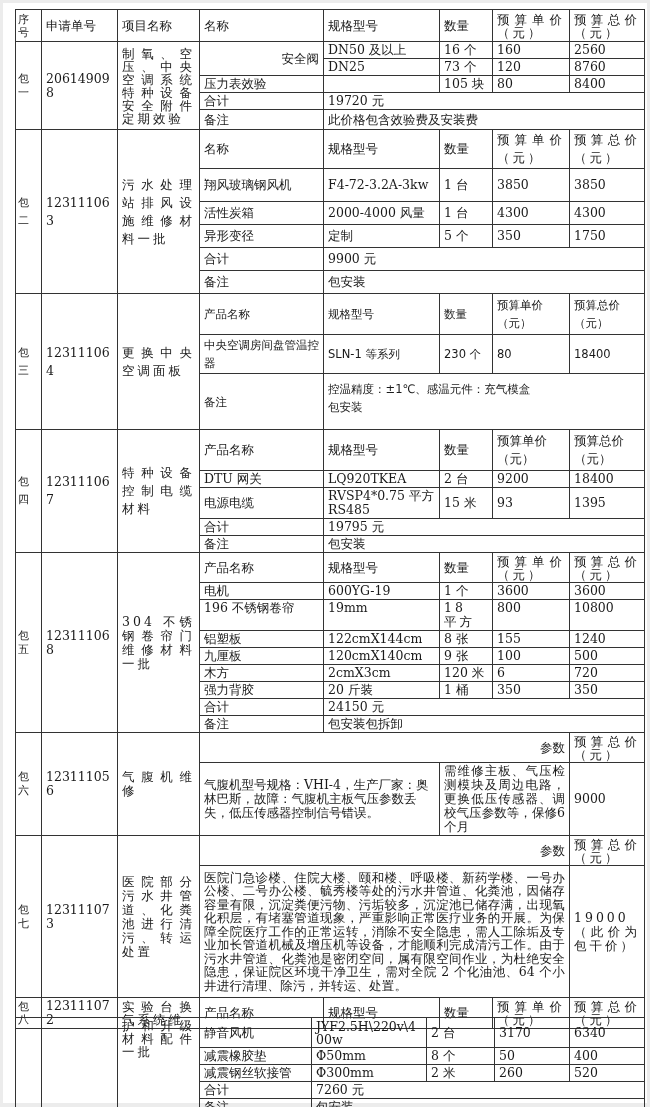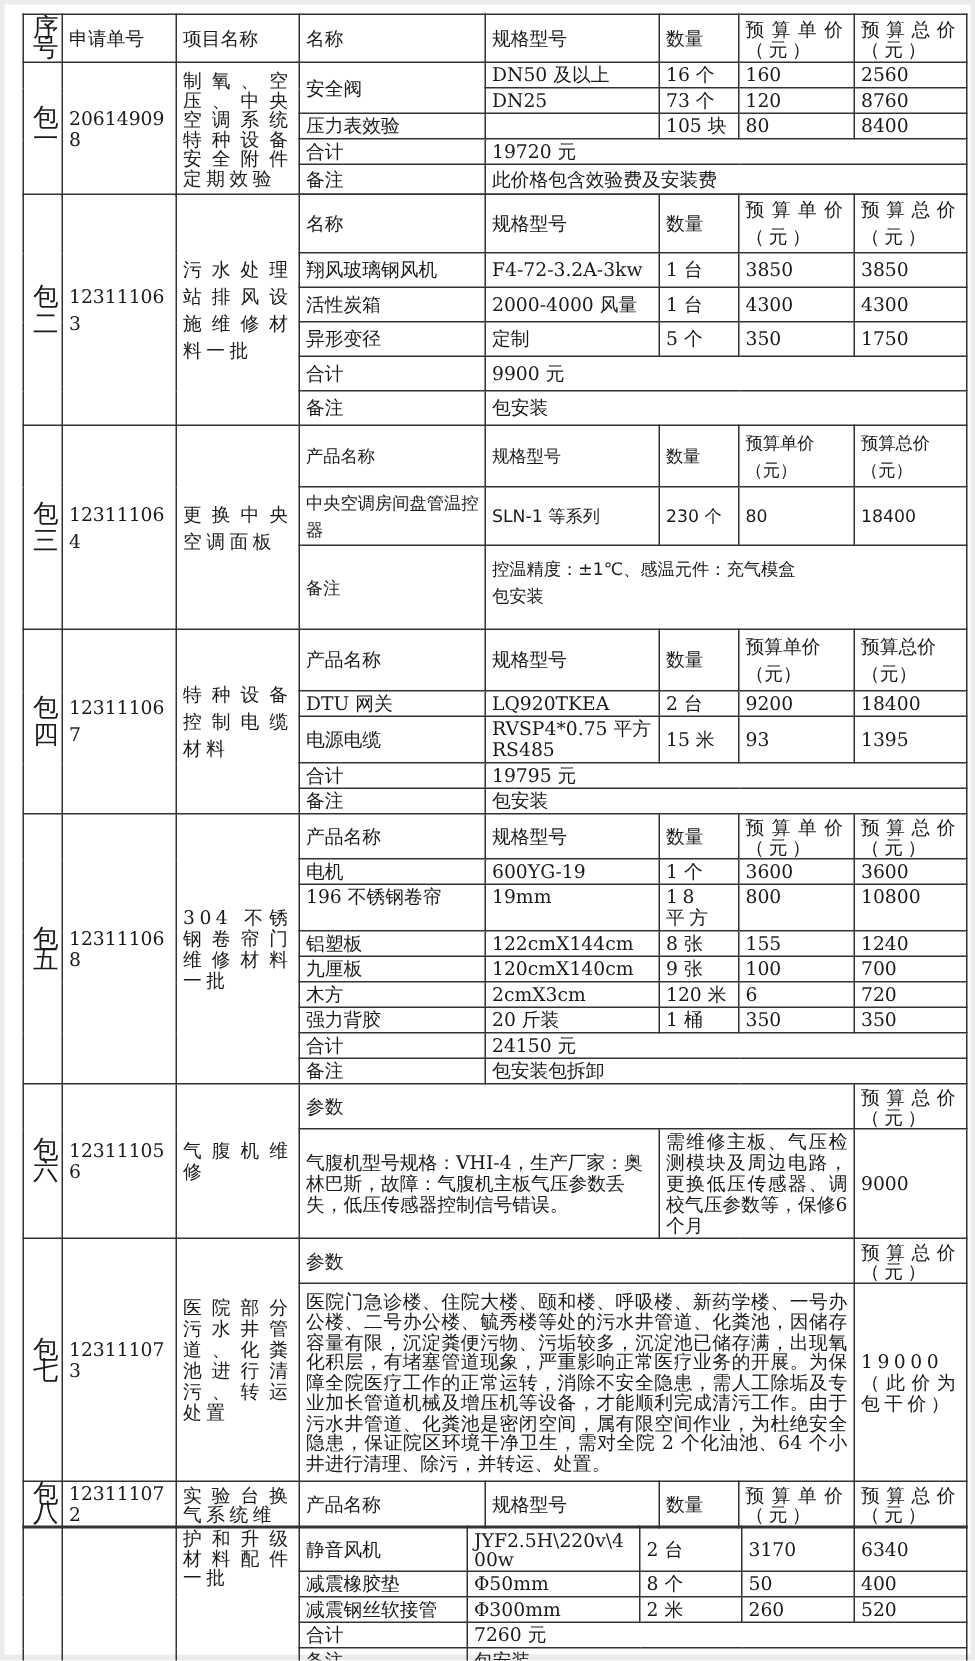--- a/index.html
+++ b/index.html
@@ -13,23 +13,23 @@
     background: #ffffff;
   }
   table.doc {
     position: absolute; left: 12px; border-collapse: collapse; table-layout: fixed;
     font-size: 12.5px; line-height: 14px;
   }
   table.doc td {
     border: 1px solid #333; padding: 1px 4px; vertical-align: middle;
     overflow: hidden; word-break: break-all;
   }
-  .c1 { width: 17px; text-align: right; padding: 1px 2px !important; font-size: 17px; }
+  .c1 { width: 17px; text-align: left; padding: 1px 2px !important; font-size: 11px; }
   .just { text-align: justify; text-align-last: left; letter-spacing: 3px; }
-  .center { text-align: left; }
+  .center { text-align: right; }
   .hdr2 { line-height: 13px; }
   .sans { font-family: "DejaVu Sans", "Liberation Sans", sans-serif; font-size: 11.5px; }
   .tall td { line-height: 18px; }
 </style>
 </head>
 <body>
 
 <div class="page">
 
 <table class="doc" style="top:6px; width:629px;">
@@ -92,21 +92,21 @@
   <tr class="tall" style="height:31px">
     <td class="c1" rowspan="6">包二</td>
     <td rowspan="6">123111063</td>
     <td class="just" rowspan="6">污水处理站排风设施维修材料一批</td>
     <td>名称</td>
     <td>规格型号</td>
     <td>数量</td>
     <td class="just hdr2">预算单价（元）</td>
     <td class="just hdr2">预算总价（元）</td>
   </tr>
-  <tr class="tall" style="height:23px">
+  <tr class="tall" style="height:33px">
     <td>翔风玻璃钢风机</td>
     <td>F4-72-3.2A-3kw</td>
     <td>1 台</td>
     <td>3850</td>
     <td>3850</td>
   </tr>
   <tr class="tall" style="height:23px">
     <td>活性炭箱</td>
     <td>2000-4000 风量</td>
     <td>1 台</td>
@@ -216,21 +216,21 @@
     <td>122cmX144cm</td>
     <td>8 张</td>
     <td>155</td>
     <td>1240</td>
   </tr>
   <tr style="height:15px">
     <td>九厘板</td>
     <td>120cmX140cm</td>
     <td>9 张</td>
     <td>100</td>
-    <td>700</td>
+    <td>500</td>
   </tr>
   <tr style="height:15px">
     <td>木方</td>
     <td>2cmX3cm</td>
     <td>120 米</td>
     <td>6</td>
     <td>720</td>
   </tr>
   <tr style="height:15px">
     <td>强力背胶</td>

